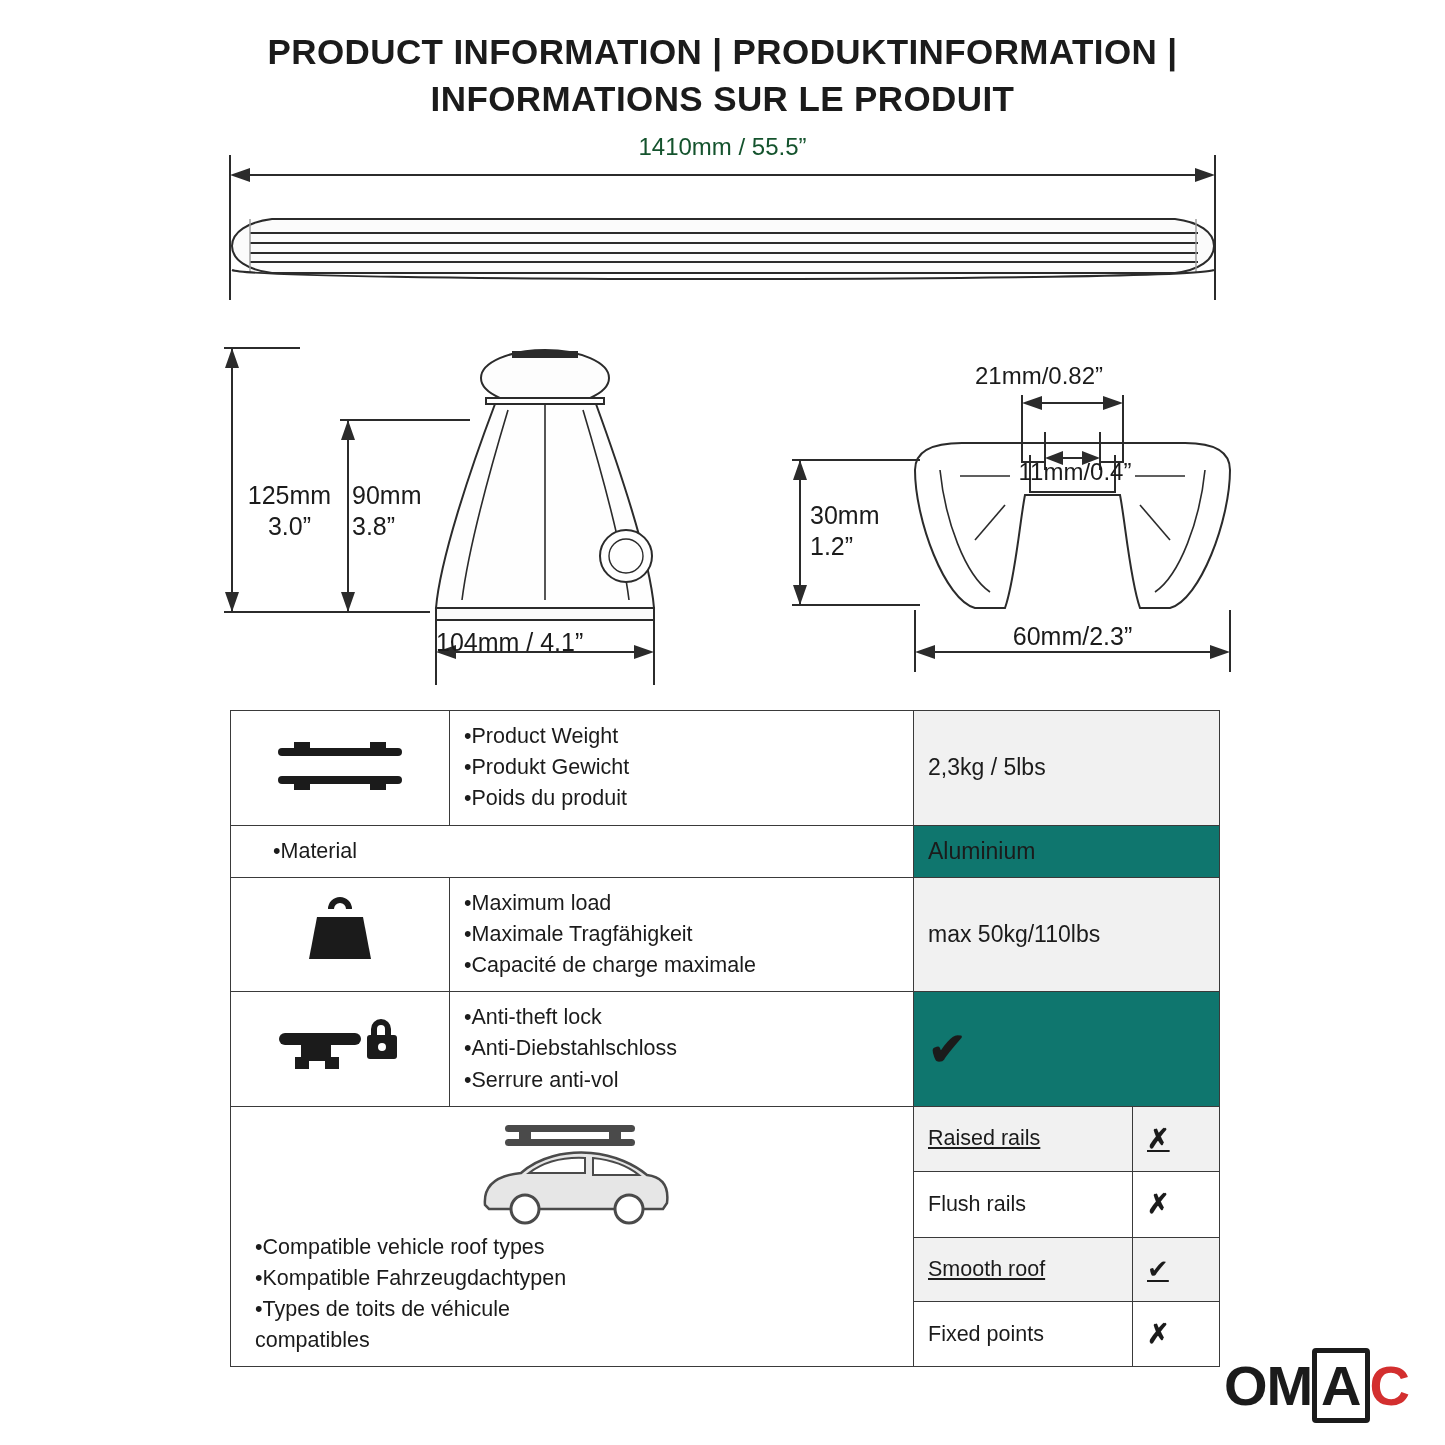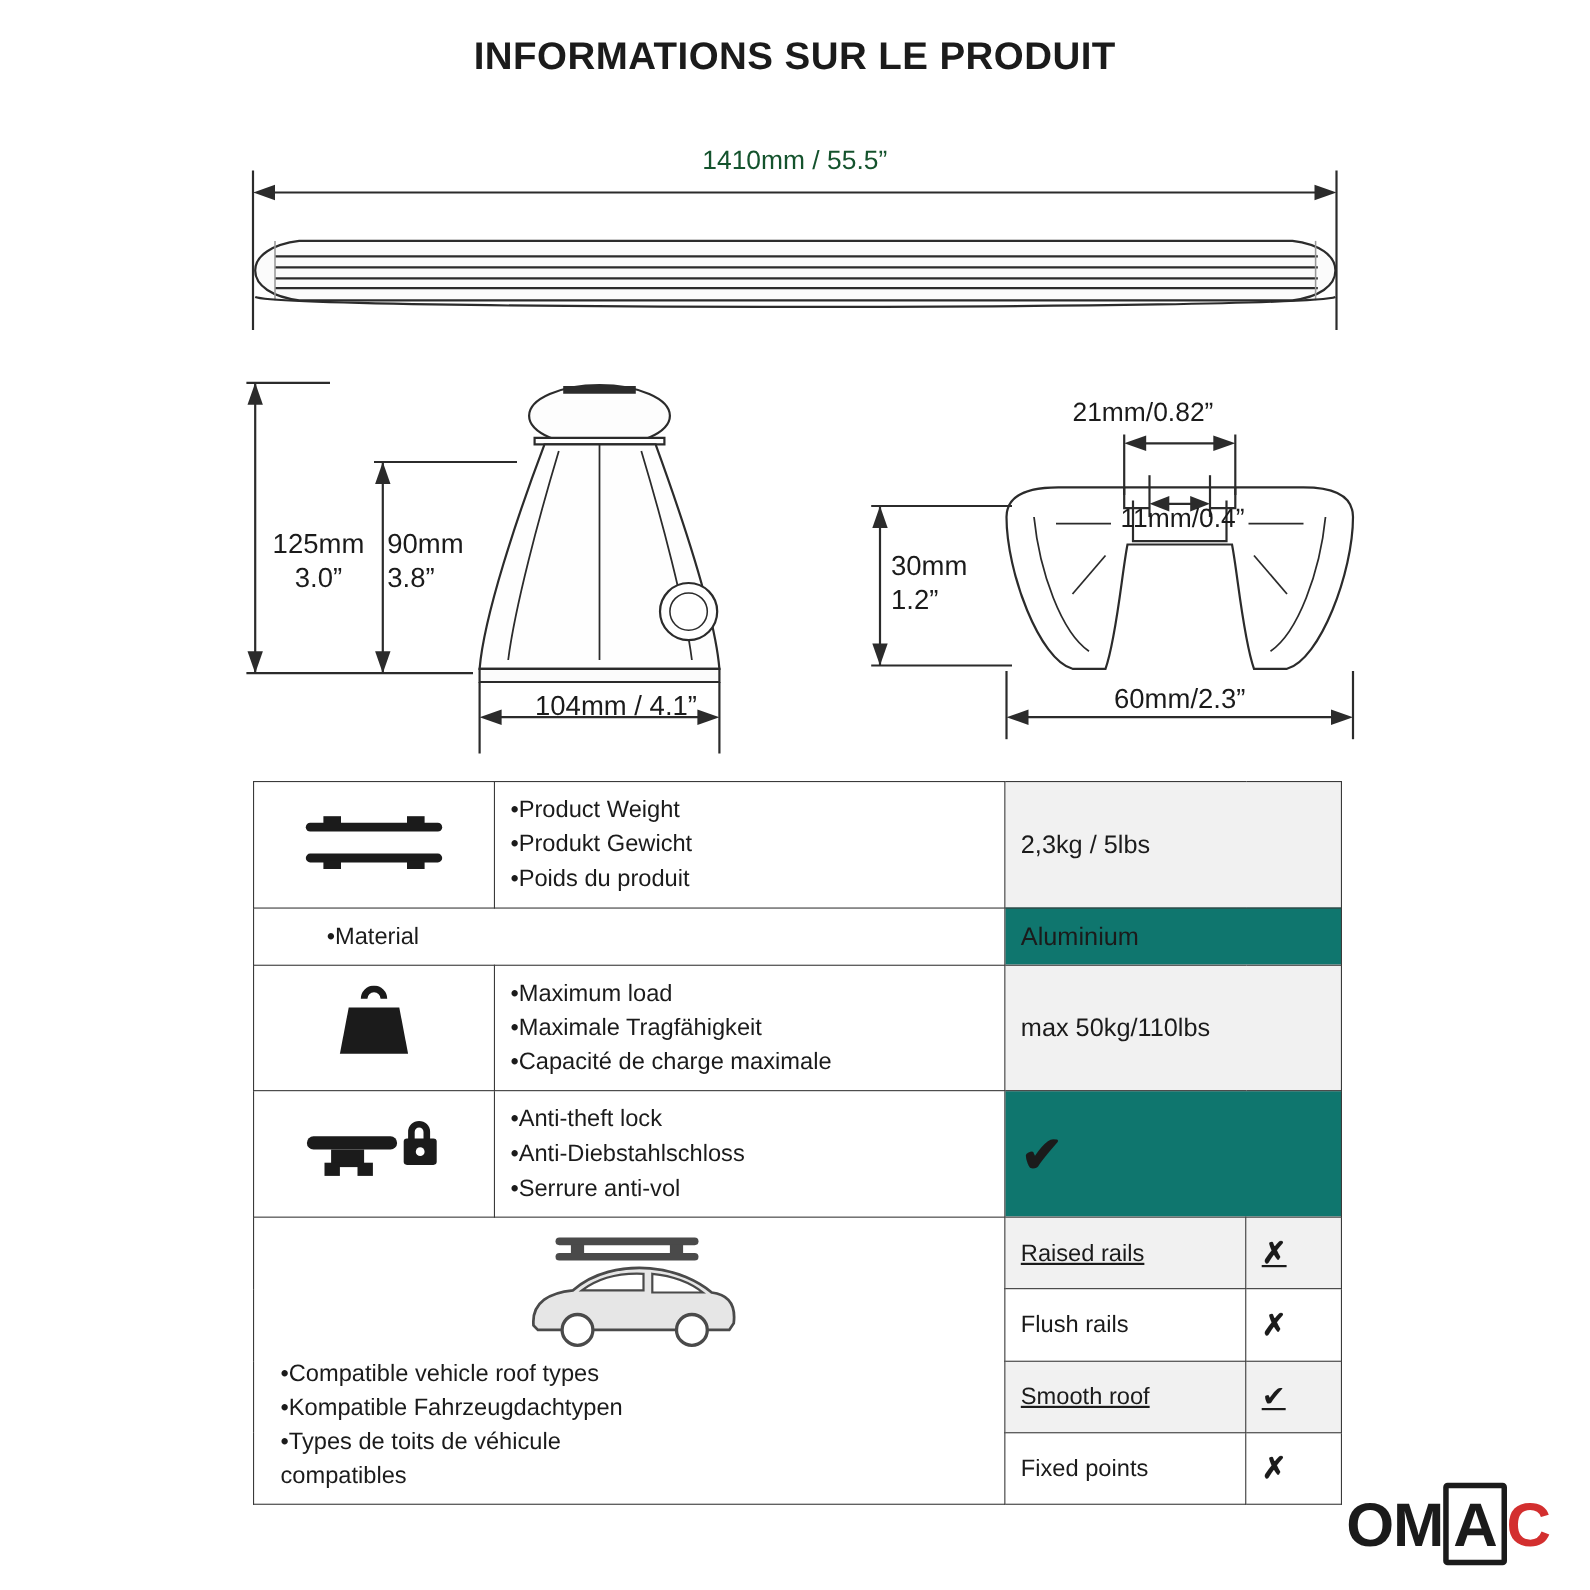--- a/index.html
+++ b/index.html
@@ -68,20 +68,21 @@
     display:inline-block;border:5px solid #1b1b1b;
     padding:0 4px;border-radius:4px;
   }
 </style>
 </head>
 <body>
 
 <div class="page">
 
   <div class="title">
+    <div>PRODUCT INFORMATION | PRODUKTINFORMATION |</div>
     <div>INFORMATIONS SUR LE PRODUIT</div>
   </div>
 
   <div class="top-dim-label">1410mm / 55.5”</div>
 
   <svg class="svg-abs" width="1445" height="1445" viewBox="0 0 1445 1445">
     <g fill="none" stroke="#2b2b2b" stroke-width="2">
 
       <g>
         <line x1="230" y1="155" x2="230" y2="300"></line>
@@ -190,21 +191,21 @@
   <div style="position:absolute;left:232px;top:480px;width:115px;text-align:center;font-size:25px;line-height:1.25;">
     <div>125mm</div>
     <div>3.0”</div>
   </div>
 
   <div style="position:absolute;left:352px;top:480px;width:100px;text-align:left;font-size:25px;line-height:1.25;">
     <div>90mm</div>
     <div>3.8”</div>
   </div>
 
-  <div style="position:absolute;left:436px;top:628px;width:248px;text-align:center;font-size:25px;">104mm / 4.1”</div>
+  <div style="position:absolute;left:436px;top:628px;width:248px;text-align:left;font-size:25px;">104mm / 4.1”</div>
 
   <div style="position:absolute;left:975px;top:362px;width:200px;font-size:24px;">21mm/0.82”</div>
 
   <div style="position:absolute;left:990px;top:418px;width:170px;text-align:center;font-size:24px;margin-top:40px;">11mm/0.4”</div>
 
   <div style="position:absolute;left:810px;top:500px;width:120px;text-align:left;font-size:25px;line-height:1.25;">
     <div>30mm</div>
     <div>1.2”</div>
   </div>
 
@@ -228,21 +229,21 @@
           <div class="label-list">
             <div>•Product Weight</div>
             <div>•Produkt Gewicht</div>
             <div>•Poids du produit</div>
           </div>
         </td>
         <td class="cell-value" colspan="2">2,3kg / 5lbs</td>
       </tr>
 
       <tr>
-        <td class="cell-label" colspan="2" style="padding-left:66px;margin-left:48px;">
+        <td class="cell-label" colspan="2" style="padding-left:42px;margin-left:48px;">
           <div class="label-list">
             <div>•Material</div>
           </div>
         </td>
         <td class="cell-value-white" colspan="2">Aluminium</td>
       </tr>
 
       <tr>
         <td class="cell-icon">
           <svg width="78" height="70" viewBox="0 0 78 70">

